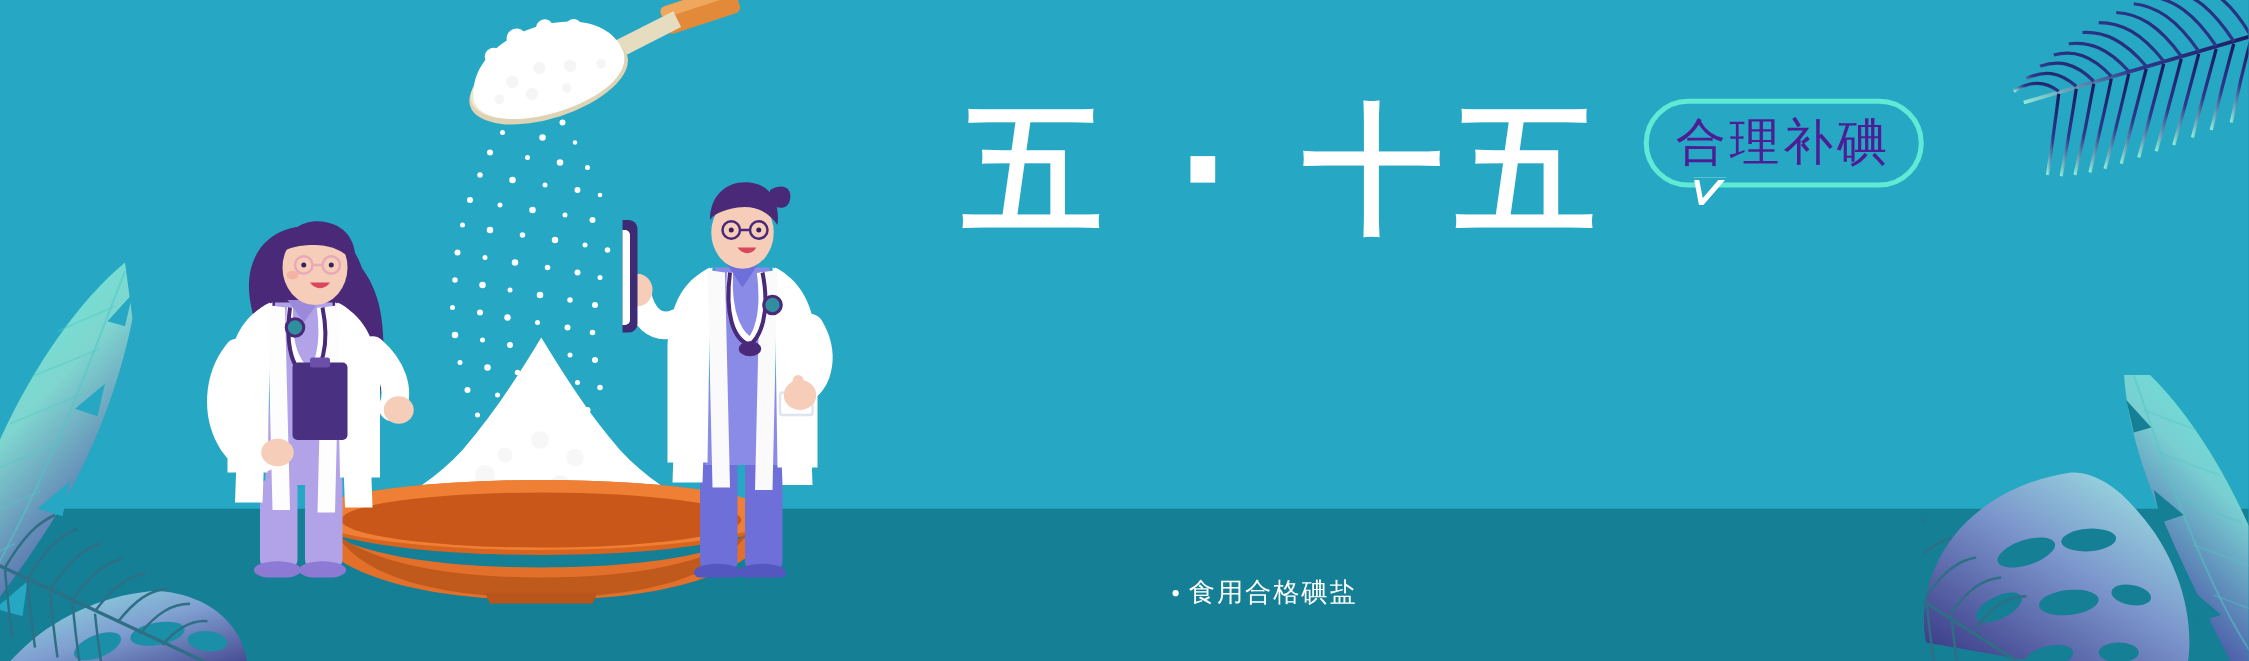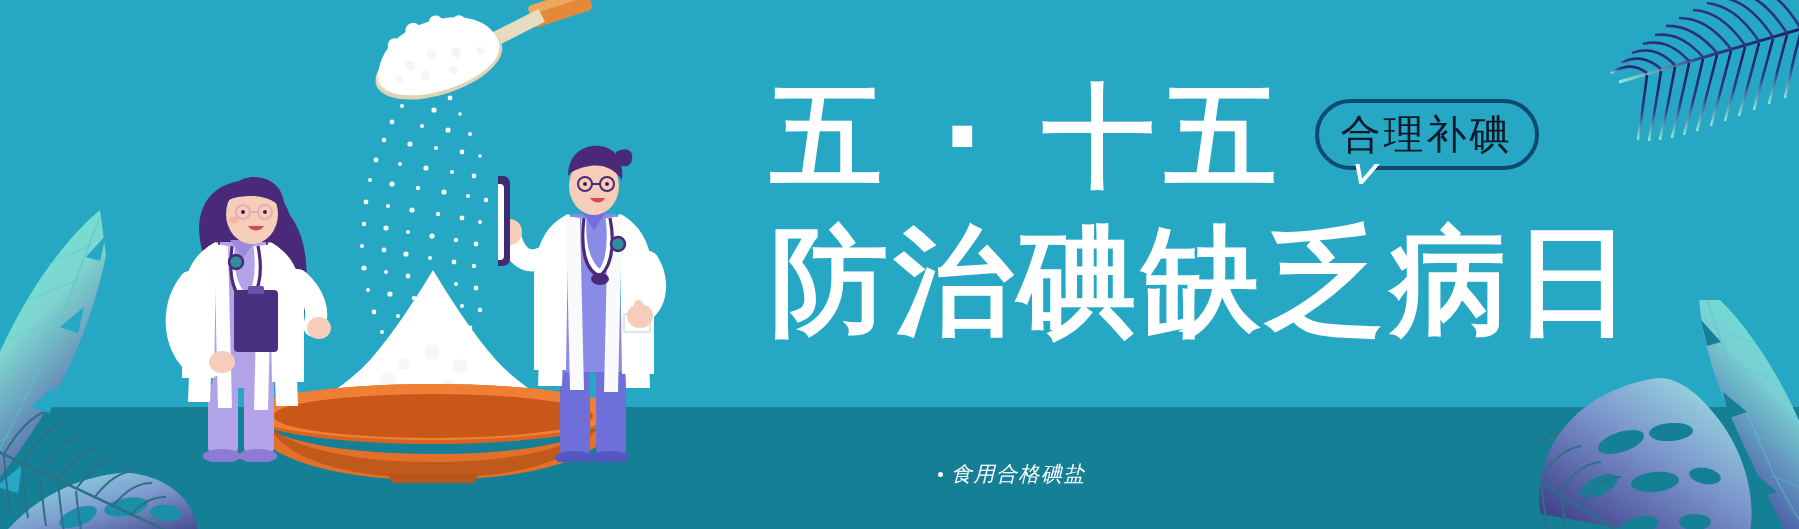--- a/index.html
+++ b/index.html
@@ -36,38 +36,38 @@
   .bowl-wrap{position:absolute;left:238px;top:268px;width:390px;height:215px;}
   .doc-f{position:absolute;left:148px;top:162px;width:190px;height:300px;}
   .doc-m{position:absolute;left:498px;top:132px;width:185px;height:330px;}
 
   
   .copy{
     position:absolute;left:770px;top:60px;width:1000px;height:400px;
   }
   .line1{
     position:absolute;left:0;top:20px;
-    display:flex;align-items:flex-end;
+    display:flex;align-items:center;
   }
   .big-cn{
     color:#ffffff;
     font-size:112px;
     line-height:1;
     font-weight:700;
     letter-spacing:10px;
     white-space:nowrap;
     font-family:"DejaVu Sans","Liberation Sans",sans-serif;
   }
   .badge{
     position:relative;
     margin-left:28px;
     padding:11px 22px 12px 22px;
-    border:4px solid #0c4a6e;
+    border:4px solid #5eead4;
     border-radius:42px;
-    color:#0f172a;
+    color:#4c1d95;
     font-size:40px;
     line-height:1;
     letter-spacing:3px;
     white-space:nowrap;
     font-family:"DejaVu Sans","Liberation Sans",sans-serif;
     top:-22px;
   }
   .badge-tail{
     position:absolute;left:36px;bottom:-18px;width:26px;height:22px;
   }
@@ -80,21 +80,21 @@
   
   .tagline{
     position:absolute;left:938px;top:460px;
     display:flex;align-items:center;gap:56px;
     color:#ffffff;
     font-size:21px;
     letter-spacing:1.5px;
     font-family:"DejaVu Sans","Liberation Sans",sans-serif;
     white-space:nowrap;
   }
-  .tag-item{display:flex;align-items:center;gap:8px;font-style:italic;}
+  .tag-item{display:flex;align-items:center;gap:8px;}
   .dot{
     width:5px;height:5px;border-radius:50%;background:#ffffff;flex:0 0 auto;
   }
 </style>
 </head>
 <body>
 
 <div class="banner">
 
   <div class="band-top"></div>
@@ -522,23 +522,20 @@
 
       <div class="badge">
         <span>合理补碘</span>
         <svg class="badge-tail" viewBox="0 0 26 22">
           <path d="M2 0 L24 0 L6 21 Z" fill="#26a8c4" stroke="#ffffff" stroke-width="4" stroke-linejoin="round"></path>
           <rect x="0" y="-6" width="26" height="8" fill="#26a8c4"></rect>
         </svg>
       </div>
     </div>
 
-    <div class="line2">
-      <span class="big-cn">防治碘缺乏病日</span>
-    </div>
   </div>
 
   <div class="tagline">
     <span class="tag-item">
       <span class="dot"></span>
       <span>食用合格碘盐</span>
     </span>
   </div>
 
 </div>

